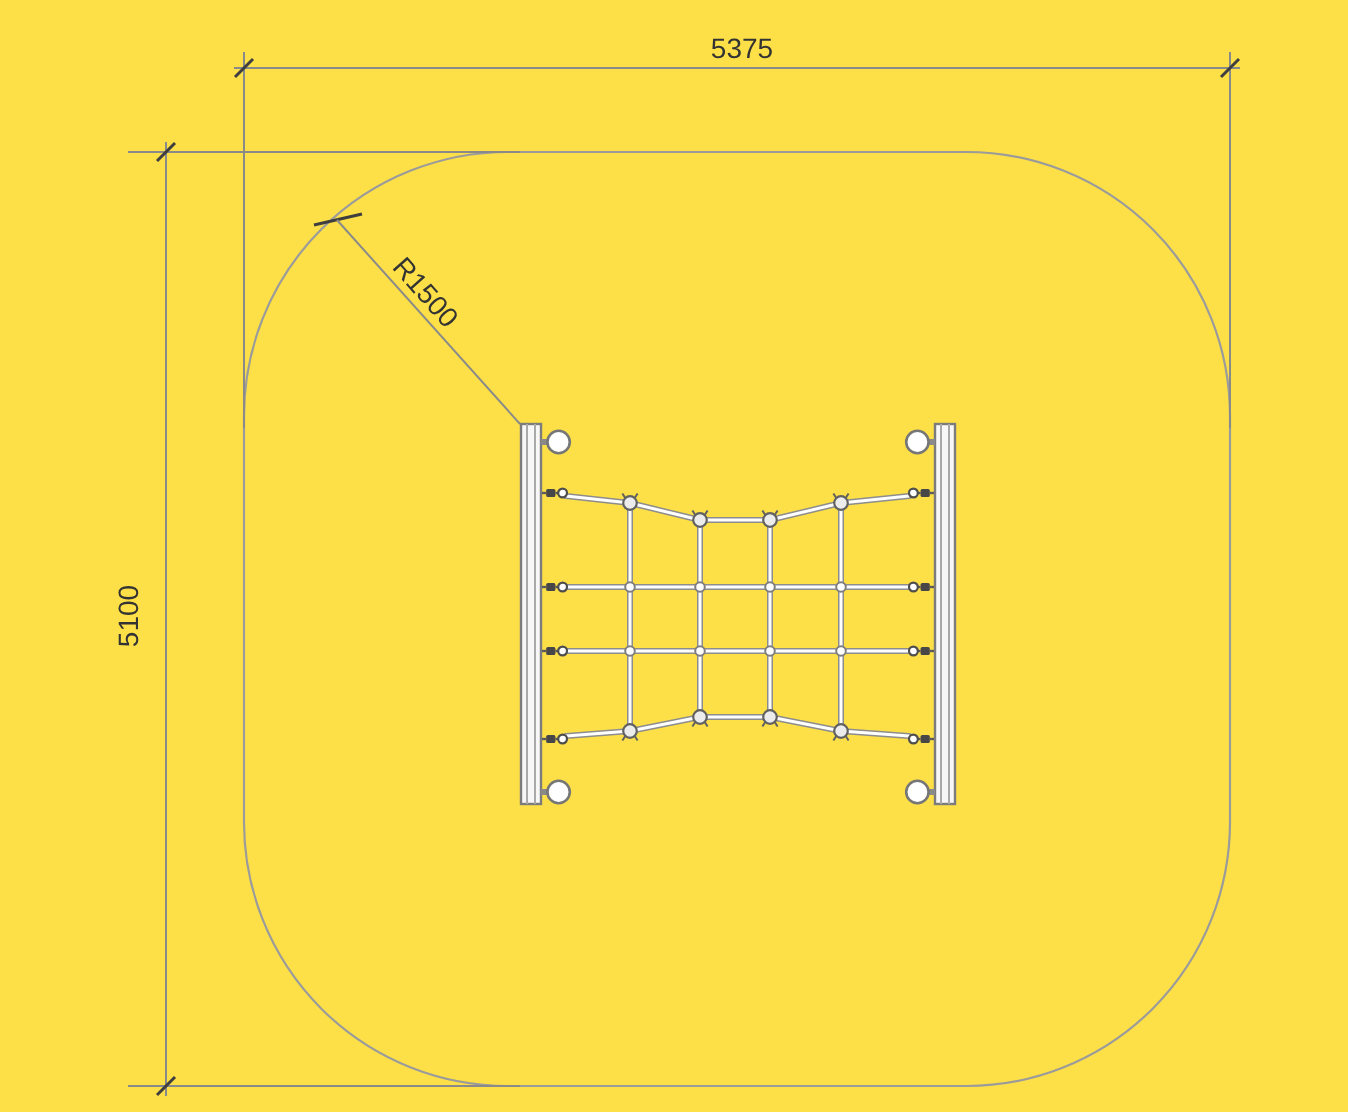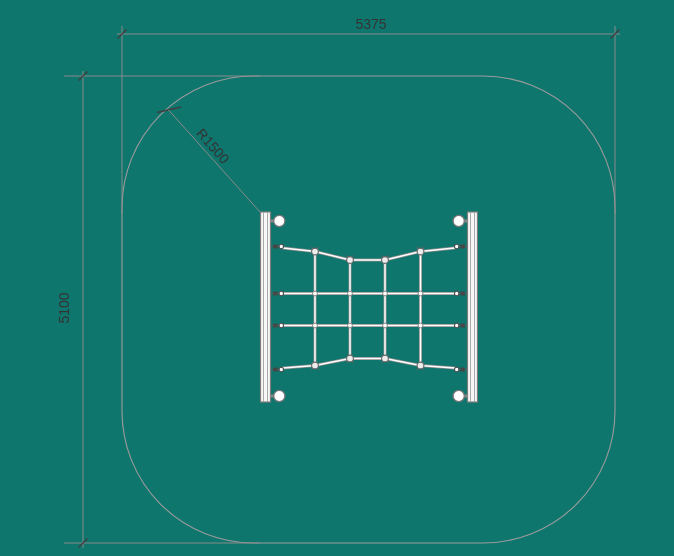--- a/index.html
+++ b/index.html
@@ -1,19 +1,19 @@
 <!DOCTYPE html>
 <html><head>
 <meta charset="utf-8">
 <style>
   html,body{margin:0;padding:0;background:#ffffff;}
   .canvas{
     position:relative;
     width:674px;height:556px;
-    background:#0f766e;
+    background:#fde047;
     font-family:"Liberation Sans", sans-serif;
     overflow:hidden;
   }
   svg{display:block;}
   .boundary{fill:none;stroke:#9b9b9b;stroke-width:1.1;}
   .dimline{stroke:#8a8a8a;stroke-width:1;fill:none;}
   .extline{stroke:#8a8a8a;stroke-width:1;fill:none;}
   .tick{stroke:#3f3f3f;stroke-width:1.5;}
   .dimtext{fill:#333333;font-size:14px;font-family:"Liberation Sans",sans-serif;}
   .rope-o{fill:none;stroke:#8d8d8d;stroke-width:3;stroke-linejoin:round;stroke-linecap:round;}

